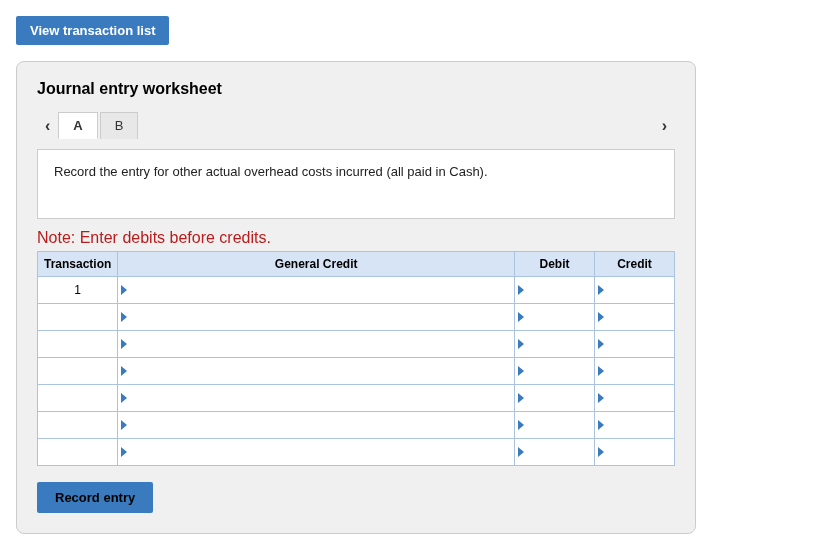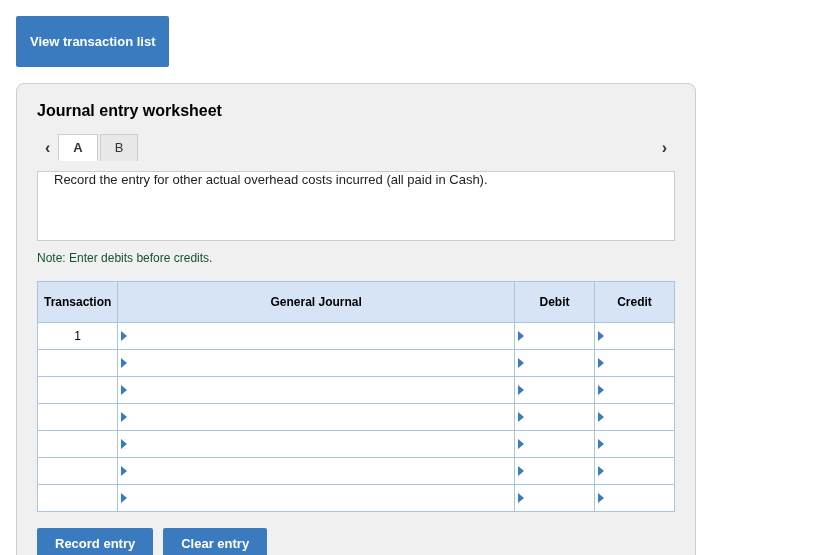--- a/index.html
+++ b/index.html
@@ -11,21 +11,21 @@
       width: 838px;
       min-height: 555px;
     }
     .top-bar {
       margin-bottom: 16px;
     }
     .view-transaction-btn {
       background-color: #3a7bbf;
       color: #fff;
       border: none;
-      padding: 18px 14px;
+      padding: 7px 14px;
       font-size: 13px;
       cursor: pointer;
       font-weight: bold;
       border-radius: 2px;
     }
 
     .worksheet-container {
       border: 1px solid #ccc;
       background: #f0f0f0;
       padding: 18px 20px 20px 20px;
@@ -73,42 +73,42 @@
       border-bottom: 1px solid #fff;
       font-weight: bold;
       z-index: 1;
     }
     .right-arrow {
       margin-left: auto;
     }
     .instruction-box {
       background: #fff;
       border: 1px solid #ccc;
-      padding: 0 16px;
+      padding: 14px 16px;
       margin-bottom: 10px;
       font-size: 13px;
       color: #222;
       min-height: 70px;
     }
     .note-text {
-      color: #14532d;
-      font-size: 12px;
-      margin-bottom: 16px;
+      color: #b91c1c;
+      font-size: 16px;
+      margin-bottom: 4px;
     }
     .journal-table {
       width: 100%;
       border-collapse: collapse;
       background: #fff;
       margin-bottom: 16px;
     }
     .journal-table th {
       background: #d6e4f5;
       border: 1px solid #aac4e0;
       text-align: center;
-      padding: 13px 6px;
+      padding: 5px 6px;
       font-size: 12px;
       font-weight: bold;
       color: #000;
     }
     .journal-table th.transaction-col { width: 80px; }
     .journal-table th.general-col { }
     .journal-table th.debit-col { width: 80px; }
     .journal-table th.credit-col { width: 80px; }
 
     .journal-table td {
@@ -156,21 +156,21 @@
       font-size: 12px;
       height: 100%;
     }
     .btn-row {
       display: flex;
       gap: 10px;
       align-items: center;
     }
     .action-btn {
       background: #3a7bbf;
-      color: #ffffff;
+      color: #000000;
       border: none;
       padding: 8px 18px;
       font-size: 13px;
       font-weight: bold;
       cursor: pointer;
       border-radius: 2px;
     }
     .btn-spacer { flex: 1; }
   </style>
 </head>
@@ -195,21 +195,21 @@
   <div class="instruction-box">
     <span>Record the entry for other actual overhead costs incurred (all paid in Cash).</span>
   </div>
 
   <div class="note-text">Note: Enter debits before credits.</div>
 
   <table class="journal-table">
     <thead>
       <tr>
         <th class="transaction-col">Transaction</th>
-        <th class="general-col">General Journal</th>
+        <th class="general-col">General Credit</th>
         <th class="debit-col">Debit</th>
         <th class="credit-col">Credit</th>
       </tr>
     </thead>
     <tbody>
       <tr>
         <td class="transaction-cell">1</td>
         <td>
           <div class="cell-indicator">
             <input type="text" style="">
@@ -332,16 +332,15 @@
           <div class="cell-indicator">
             <input type="text" style="">
           </div>
         </td>
       </tr>
     </tbody>
   </table>
 
   <div class="btn-row">
     <button class="action-btn">Record entry</button>
-    <button class="action-btn">Clear entry</button>
     <div class="btn-spacer"></div>
   </div>
 </div>
 
 </body></html>

